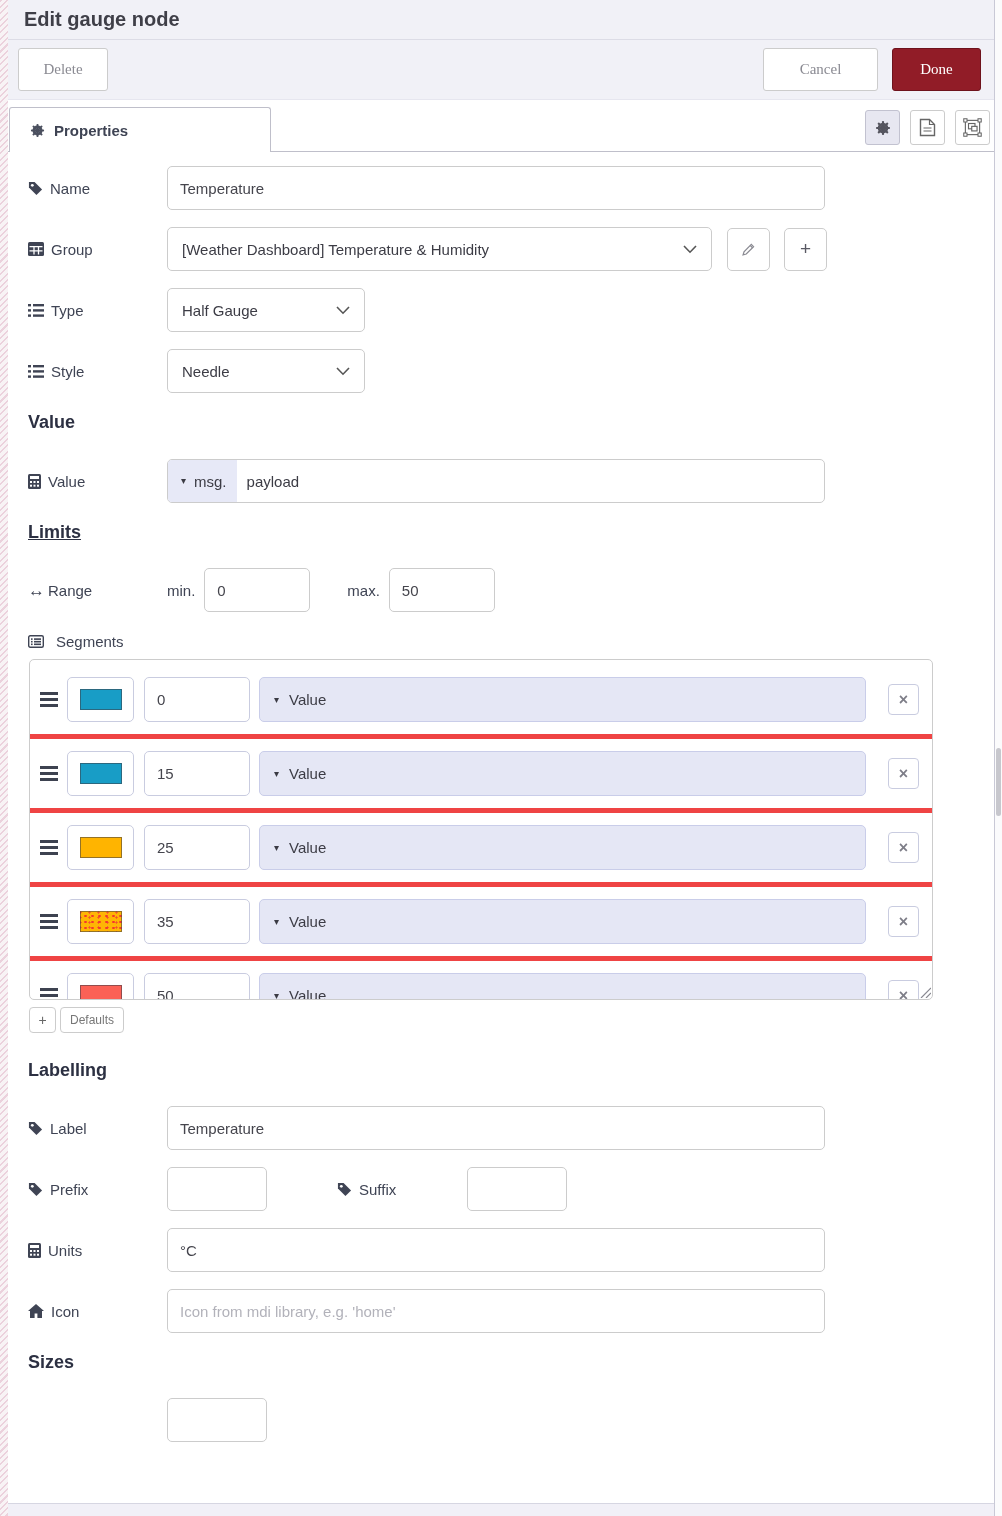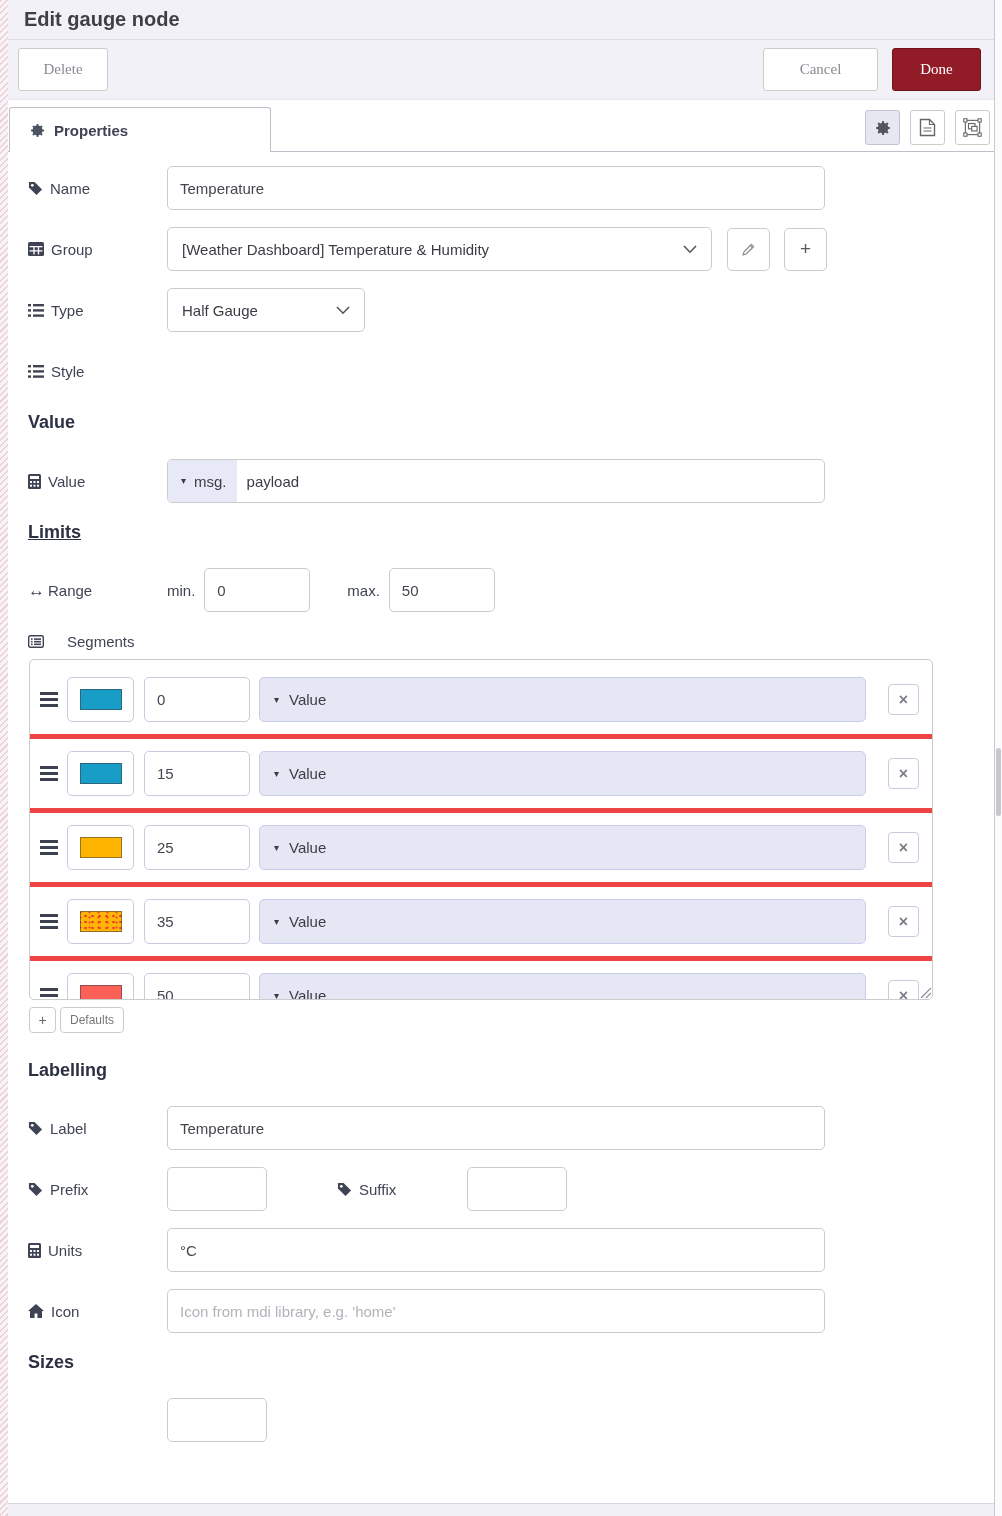--- a/index.html
+++ b/index.html
@@ -88,21 +88,21 @@
 
   .typed { display:flex; align-items:stretch; width:658px; height:44px; border:1px solid #ccc; border-radius:5px; background:#fff; overflow:hidden; }
   .typed-sel { background:#e7e9f7; display:flex; align-items:center; gap:8px; padding:0 10px 0 13px; font-size:15px; color:#3c3c45; cursor:pointer; }
   .typed-val { display:flex; align-items:center; padding-left:10px; font-size:15px; color:#3c3c45; }
   .caret { font-size:10px; color:#3b3b44; line-height:1; }
 
   .mm-label { font-size:15px; color:#3f4454; margin-right:9px; }
   .mm-max   { margin-left:37px; }
   .mm-input { width:106px; }
 
-  .seg-label-row { margin:2px 0 6px; display:flex; align-items:center; gap:23px; font-size:15px; color:#3f4454; height:24px; }
+  .seg-label-row { margin:2px 0 6px; display:flex; align-items:center; gap:12px; font-size:15px; color:#3f4454; height:24px; }
   .seg-box {
     width:904px; height:341px; margin-left:1px; border:1px solid #ccc; border-radius:5px;
     overflow:hidden; position:relative; padding-top:5px; background:#fff;
   }
   .seg-row { display:flex; align-items:center; padding:12px 0; }
   .seg-row + .seg-row { border-top:5px solid #ef4444; }
   .drag {
     width:18px; height:15px; margin:0 9px 0 10px; cursor:grab; flex:none;
     background:repeating-linear-gradient(to bottom,#3d4250 0 3.2px, transparent 3.2px 5.8px);
   }
@@ -296,20 +296,28 @@
           <svg width="16" height="13" viewBox="0 0 16 13" fill="#3f4454">
               <rect y="0" width="3" height="2.4"></rect>
               <rect x="5" y="0" width="11" height="2.4"></rect>
               <rect y="5.2" width="3" height="2.4"></rect>
               <rect x="5" y="5.2" width="11" height="2.4"></rect>
               <rect y="10.4" width="3" height="2.4"></rect>
               <rect x="5" y="10.4" width="11" height="2.4"></rect>
             </svg>
         </span>
         <span>Style</span>
+      </div>
+      <div class="select sel-short">
+        <span>Needle</span>
+        <span>
+          <svg width="14" height="9" viewBox="0 0 14 9">
+              <path d="M1 1 l6 6.2 L13 1" fill="none" stroke="#555" stroke-width="1.6"></path>
+            </svg>
+        </span>
       </div>
     </div>
 
     <div class="sec-h h-value">Value</div>
 
     <div class="frow">
       <div class="flabel">
         <span>
           <svg width="13" height="15" viewBox="0 0 13 15">
               <rect width="13" height="15" rx="1.5" fill="#3f4454"></rect>

